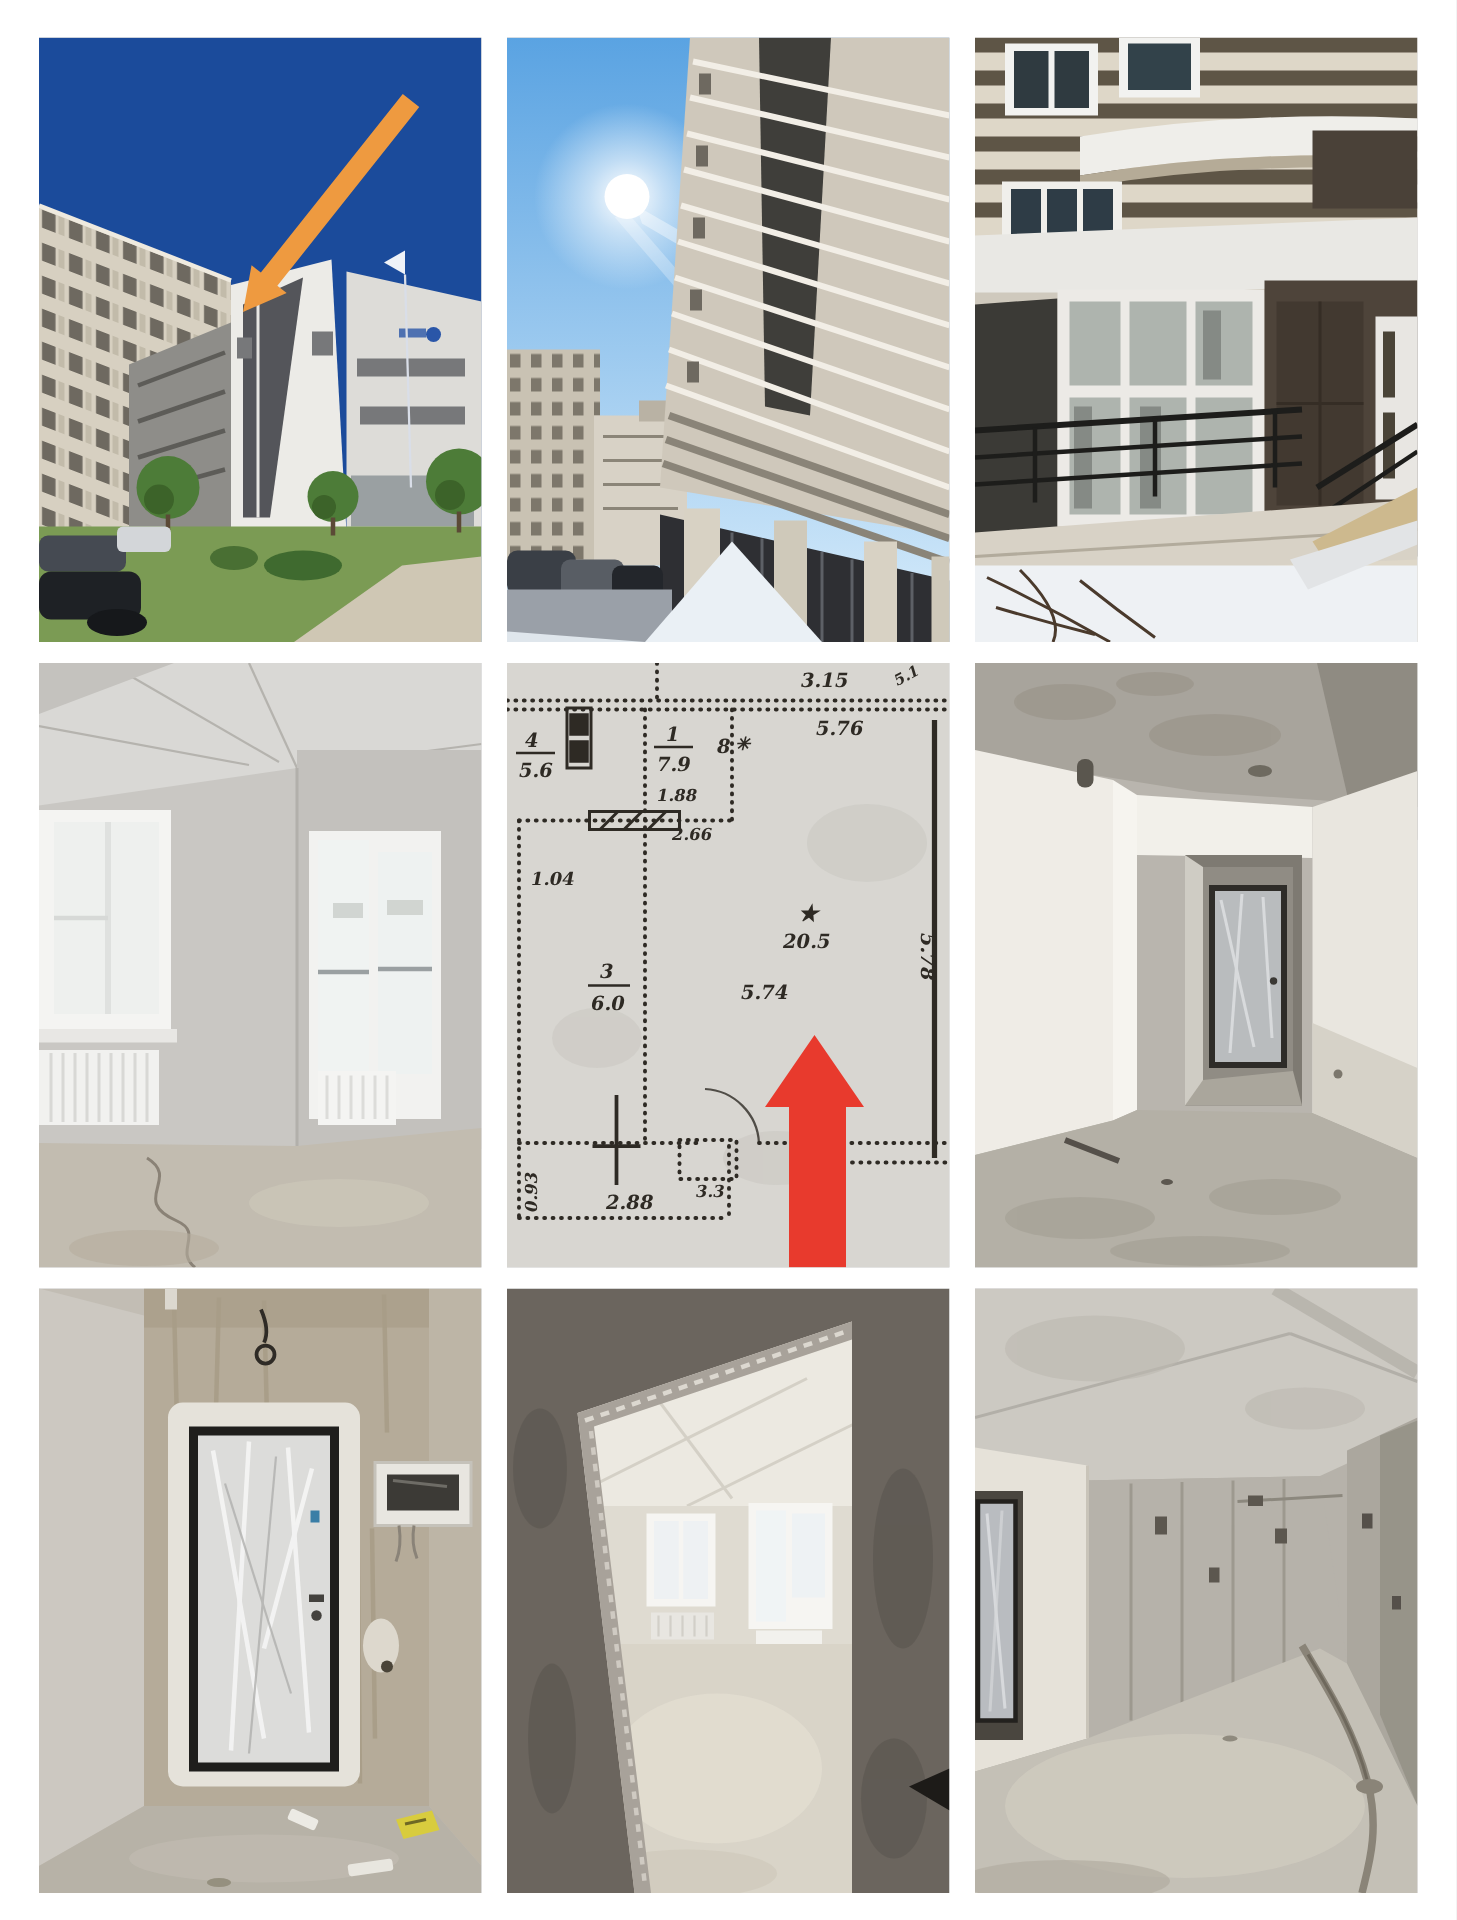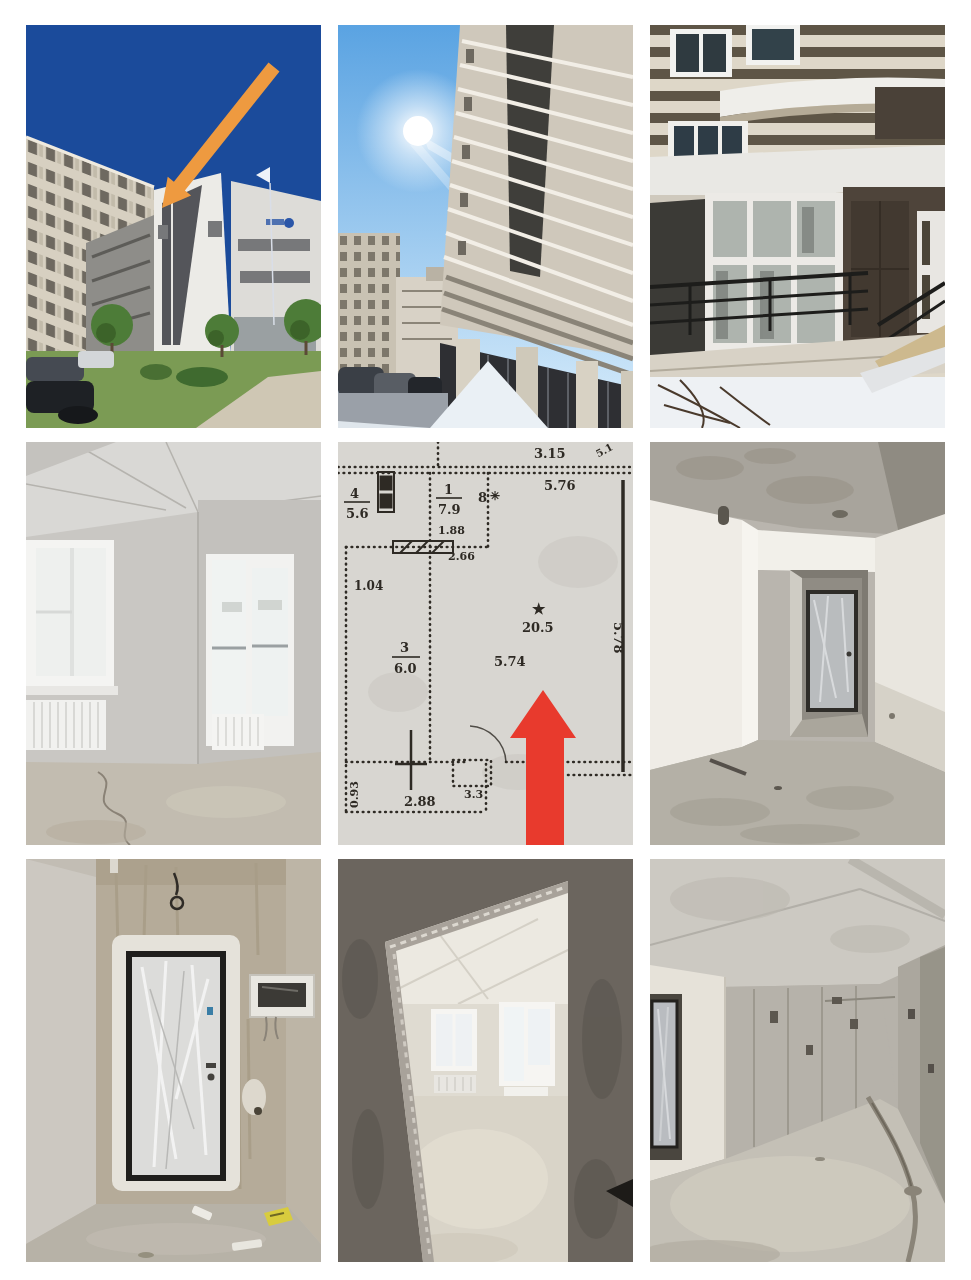--- a/index.html
+++ b/index.html
@@ -1,21 +1,21 @@
 <!DOCTYPE html>
 <html><head>
 <meta charset="utf-8">
 <style>
   html,body{margin:0;padding:0;background:#e9e9e9;}
   .page{width:971px;height:1280px;background:#ffffff;position:relative;margin:0 auto;
         font-family:"DejaVu Sans",sans-serif;overflow:hidden;}
   .grid{position:absolute;left:26px;top:25px;width:919px;
         display:grid;grid-template-columns:repeat(3,295px);grid-template-rows:repeat(3,403px);
         column-gap:17px;row-gap:14px;}
-  figure.tile{margin:0;padding:0;width:295px;height:403px;overflow:hidden;background:#ccc;}
+  figure.tile{margin:0;padding:0;width:295px;height:403px;overflow:hidden;background:#ccc;font-style:italic;}
   figure.tile svg{display:block;width:295px;height:403px;}
   .plan-num{font-family:"DejaVu Serif",serif;font-weight:bold;}
 </style>
 </head>
 <body>
 
 <div class="page">
   <div class="grid">
 
     <figure class="tile">

